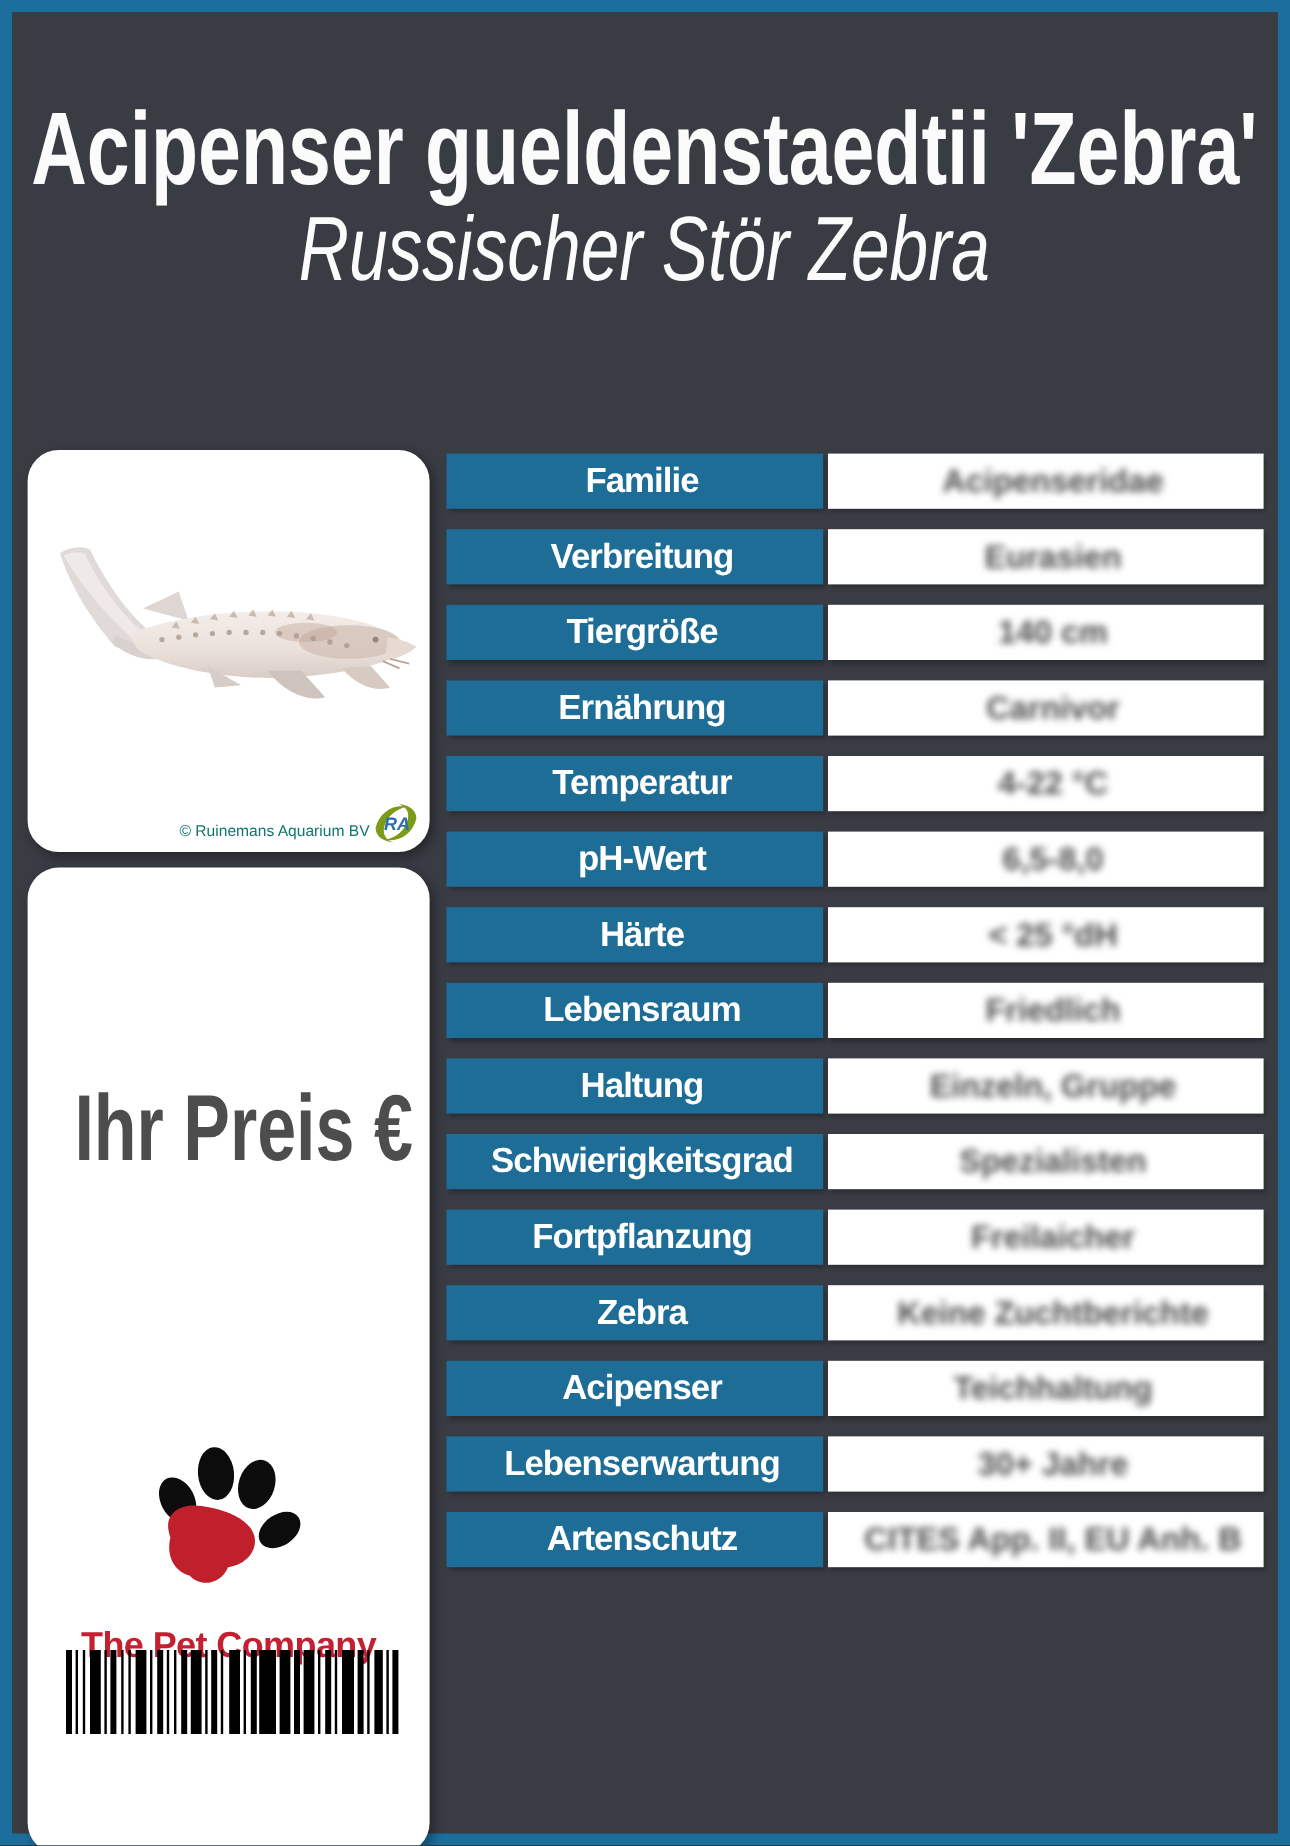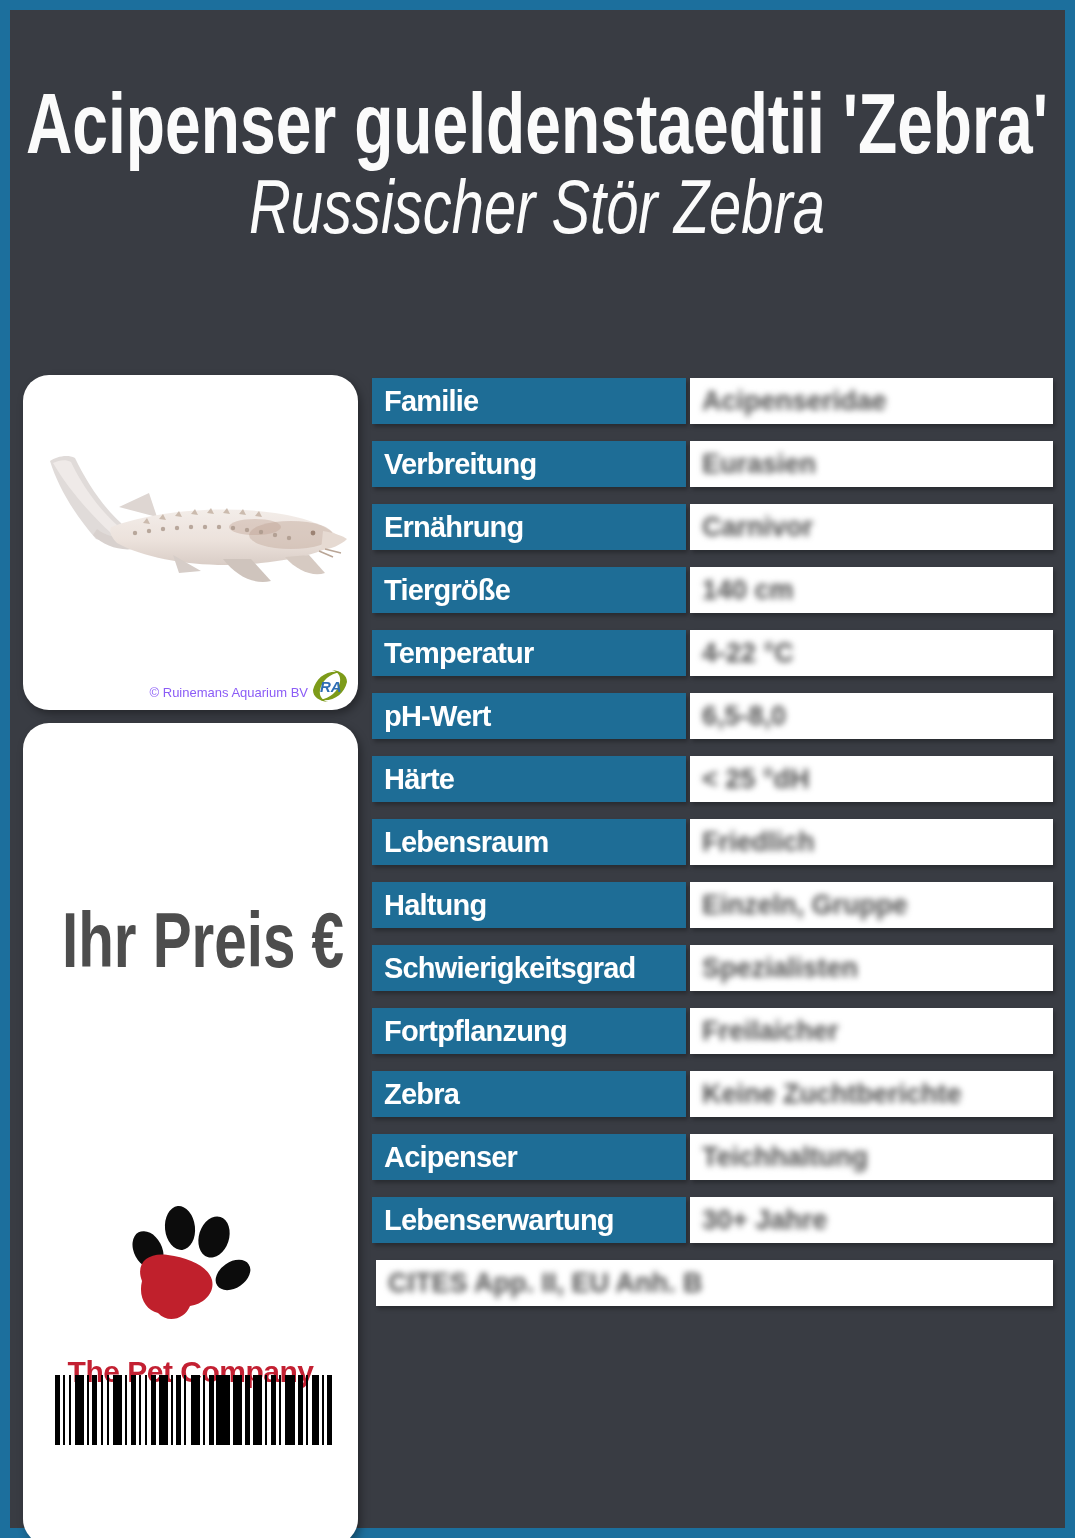--- a/index.html
+++ b/index.html
@@ -25,37 +25,37 @@
     position:absolute;left:23px;width:335px;
     background:#ffffff;border-radius:26px;
     box-shadow:3px 4px 9px rgba(0,0,0,.35);
   }
   .card-image{top:375px;height:335px;}
   .card-price{top:723px;height:822px;}
 
   .fish-svg{position:absolute;left:0;top:0;width:335px;height:335px;display:block;}
   .credit{
     position:absolute;right:50px;bottom:10px;
-    font-size:13px;color:#8b5cf6;white-space:nowrap;
+    font-size:13px;color:#0f766e;white-space:nowrap;
   }
   .ra-logo{position:absolute;right:8px;bottom:4px;width:40px;height:40px;display:block;}
 
   .price-svg{position:absolute;left:0;top:160px;width:335px;height:120px;display:block;}
   .price-svg text{fill:var(--price-text);font-weight:bold;}
 
   .paw-svg{position:absolute;left:50%;top:478px;transform:translateX(-50%);width:152px;height:132px;display:block;}
   .brand-name{
     position:absolute;left:0;top:632px;width:100%;
     text-align:center;font-size:30px;font-weight:bold;
     color:var(--brand-red);letter-spacing:-0.5px;
   }
   .barcode-svg{position:absolute;left:32px;top:652px;width:278px;height:70px;display:block;}
 
   .info-table{position:absolute;left:372px;top:378px;width:681px;}
-  .row{display:flex;height:46px;margin-bottom:17px;}
+  .row{display:flex;height:46px;margin-bottom:17px;text-align:center;}
   .row-label{
     width:314px;box-sizing:border-box;
     background:var(--cell-blue);color:#ffffff;
     font-weight:bold;font-size:29px;line-height:46px;
     padding-left:12px;letter-spacing:-0.8px;
     box-shadow:2px 3px 4px rgba(0,0,0,.28);
     white-space:nowrap;overflow:hidden;
   }
   .row-value{
     flex:1;margin-left:4px;background:#ffffff;
@@ -203,30 +203,30 @@
       <div class="row-value"><span>Acipenseridae</span></div>
     </div>
 
     <div class="row">
       <div class="row-label">Verbreitung</div>
       <div class="row-value"><span>Eurasien</span></div>
     </div>
 
 
     <div class="row">
+      <div class="row-label">Tiergröße</div>
+      <div class="row-value"><span>140 cm</span></div>
+    </div>
+
+    <div class="row">
       <div class="row-label">Ernährung</div>
       <div class="row-value"><span>Carnivor</span></div>
     </div>
 
     <div class="row">
-      <div class="row-label">Tiergröße</div>
-      <div class="row-value"><span>140 cm</span></div>
-    </div>
-
-    <div class="row">
       <div class="row-label">Temperatur</div>
       <div class="row-value"><span>4-22 °C</span></div>
     </div>
 
     <div class="row">
       <div class="row-label">pH-Wert</div>
       <div class="row-value"><span>6,5-8,0</span></div>
     </div>
 
     <div class="row">
@@ -263,17 +263,18 @@
       <div class="row-label">Acipenser</div>
       <div class="row-value"><span>Teichhaltung</span></div>
     </div>
 
     <div class="row">
       <div class="row-label">Lebenserwartung</div>
       <div class="row-value"><span>30+ Jahre</span></div>
     </div>
 
     <div class="row">
+      <div class="row-label">Artenschutz</div>
       <div class="row-value"><span>CITES App. II, EU Anh. B</span></div>
     </div>
   </div>
 
 </div>
 
 </body></html>

